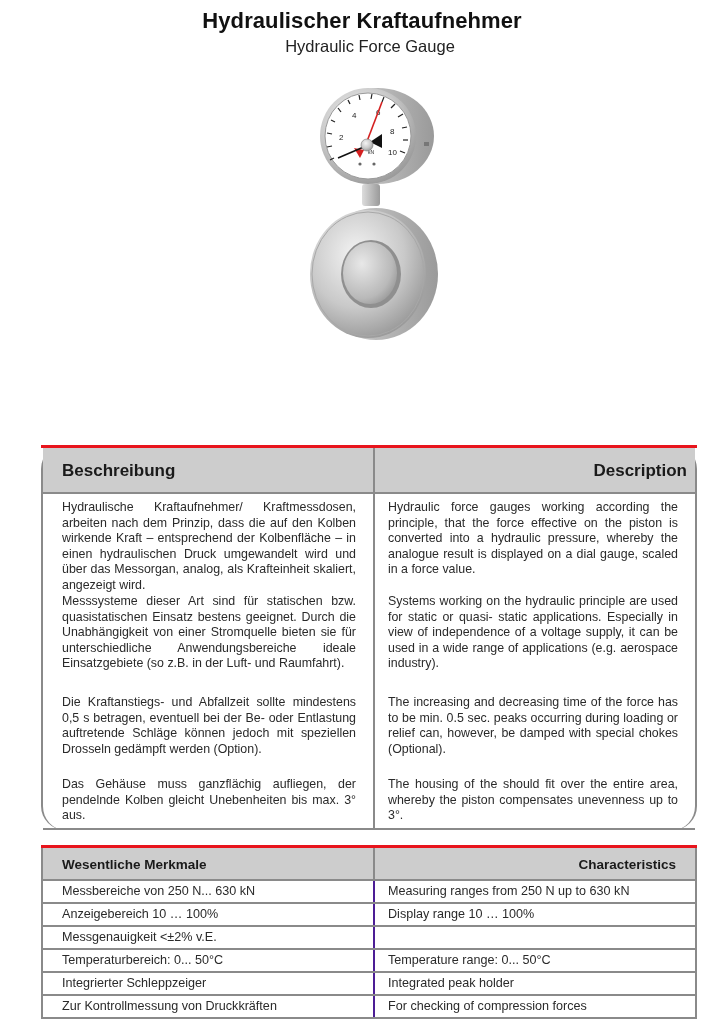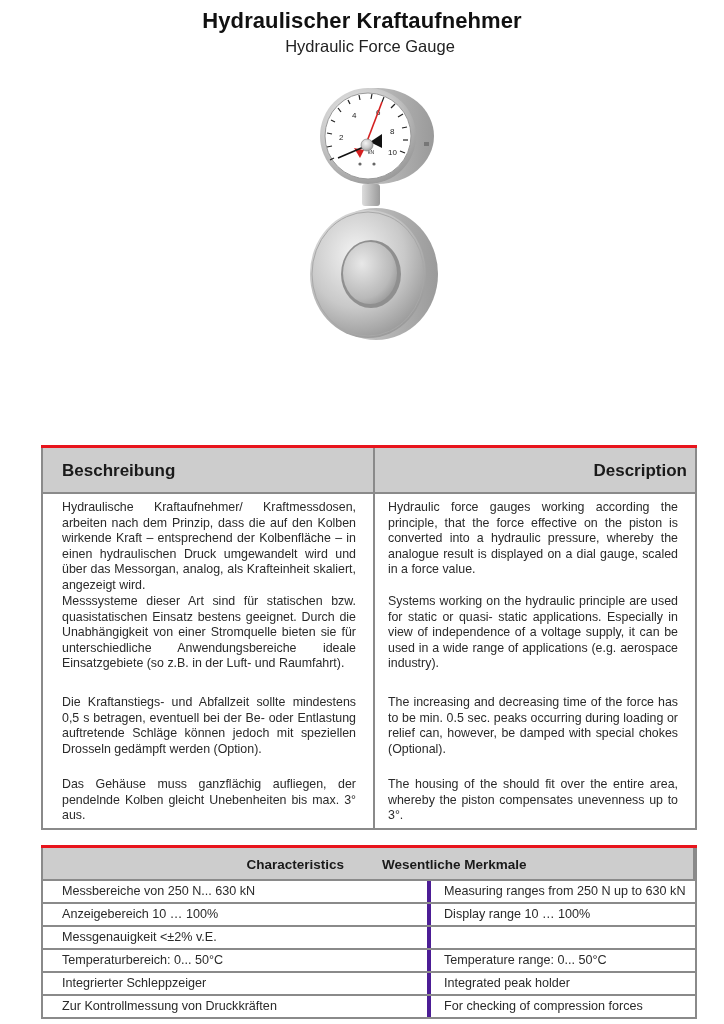--- a/index.html
+++ b/index.html
@@ -13,21 +13,21 @@
 
     .product { position: absolute; left: 296px; top: 84px; width: 150px; height: 275px; }
 
     .table { position: absolute; left: 41px; width: 656px; border-left: 2px solid #8a8a8a; border-right: 2px solid #8a8a8a; }
     .redline { height: 3px; background: #e8141c; margin-left: -2px; margin-right: -2px; }
     .hdr { display: flex; background: #cdcdcd; border-bottom: 2px solid #8a8a8a; }
     .hdr .c { flex: 0 0 auto; }
     .hdr .l { width: 332px; border-right: 2px solid #8a8a8a; }
     .hdr .r { flex: 1; text-align: right; }
 
-    #t1 { top: 445px; }
+    #t1 { top: 445px; border-radius: 24px; }
     #t1 .hdr { height: 46px; }
     #t1 .hdr .c { font-size: 17px; font-weight: bold; color: #1a1a1a; line-height: 46px; }
     #t1 .hdr .l { padding-left: 19px; }
     #t1 .hdr .r { padding-right: 8px; }
 
     .body1 { display: flex; border-bottom: 2px solid #8a8a8a; align-items: flex-end; }
     .body1 .col { font-size: 12.4px; line-height: 15.6px; color: #2a2a2a; }
     .body1 .l { width: 332px; border-right: 2px solid #8a8a8a; padding: 6px 17px 4px 19px; }
     .body1 .r { flex: 1; padding: 6px 17px 4px 13px; }
     .para { text-align: justify; text-align-last: left; }
@@ -38,21 +38,21 @@
     .r .p2 { height: 101px; }
     .r .p3 { height: 82px; }
 
     #t2 { top: 845px; }
     #t2 .hdr { height: 33px; }
     #t2 .hdr .c { font-size: 13.5px; font-weight: bold; color: #1a1a1a; line-height: 33px; }
     #t2 .hdr .l { padding-left: 19px; }
     #t2 .hdr .r { padding-right: 19px; }
     .row { display: flex; height: 23px; border-bottom: 2px solid #8a8a8a; }
     .row .c { font-size: 12.6px; line-height: 21px; color: #2a2a2a; }
-    .row .l { width: 388px; border-right: 4px solid #4c1d95; padding-left: 19px; }
+    .row .l { width: 332px; border-right: 2px solid #4c1d95; padding-left: 19px; }
     .row .r { flex: 1; padding-left: 13px; }
   </style>
 </head>
 <body>
 
 <div class="title">Hydraulischer Kraftaufnehmer</div>
 <div class="subtitle">Hydraulic Force Gauge</div>
 
 <div class="product">
   <svg width="150" height="275" viewBox="0 0 150 275">
@@ -144,22 +144,22 @@
       <div class="para p2">Systems working on the hydraulic principle are used for static or quasi- static applications. Especially in view of independence of a voltage supply, it can be used in a wide range of applications (e.g. aerospace industry).</div>
       <div class="para p3">The increasing and decreasing time of the force has to be min. 0.5 sec. peaks occurring during loading or relief can, however, be damped with special chokes (Optional).</div>
       <div class="para p4">The housing of the should fit over the entire area, whereby the piston compensates unevenness up to 3°.</div>
     </div>
   </div>
 </div>
 
 <div class="table" id="t2">
   <div class="redline"></div>
   <div class="hdr">
+    <div class="c l">Wesentliche Merkmale</div>
     <div class="c r">Characteristics</div>
-    <div class="c l">Wesentliche Merkmale</div>
   </div>
   <div class="row">
     <div class="c l">Messbereiche von 250 N... 630 kN</div>
     <div class="c r">Measuring ranges from 250 N up to 630 kN</div>
   </div>
   <div class="row">
     <div class="c l">Anzeigebereich 10 … 100%</div>
     <div class="c r">Display range 10 … 100%</div>
   </div>
   <div class="row">

